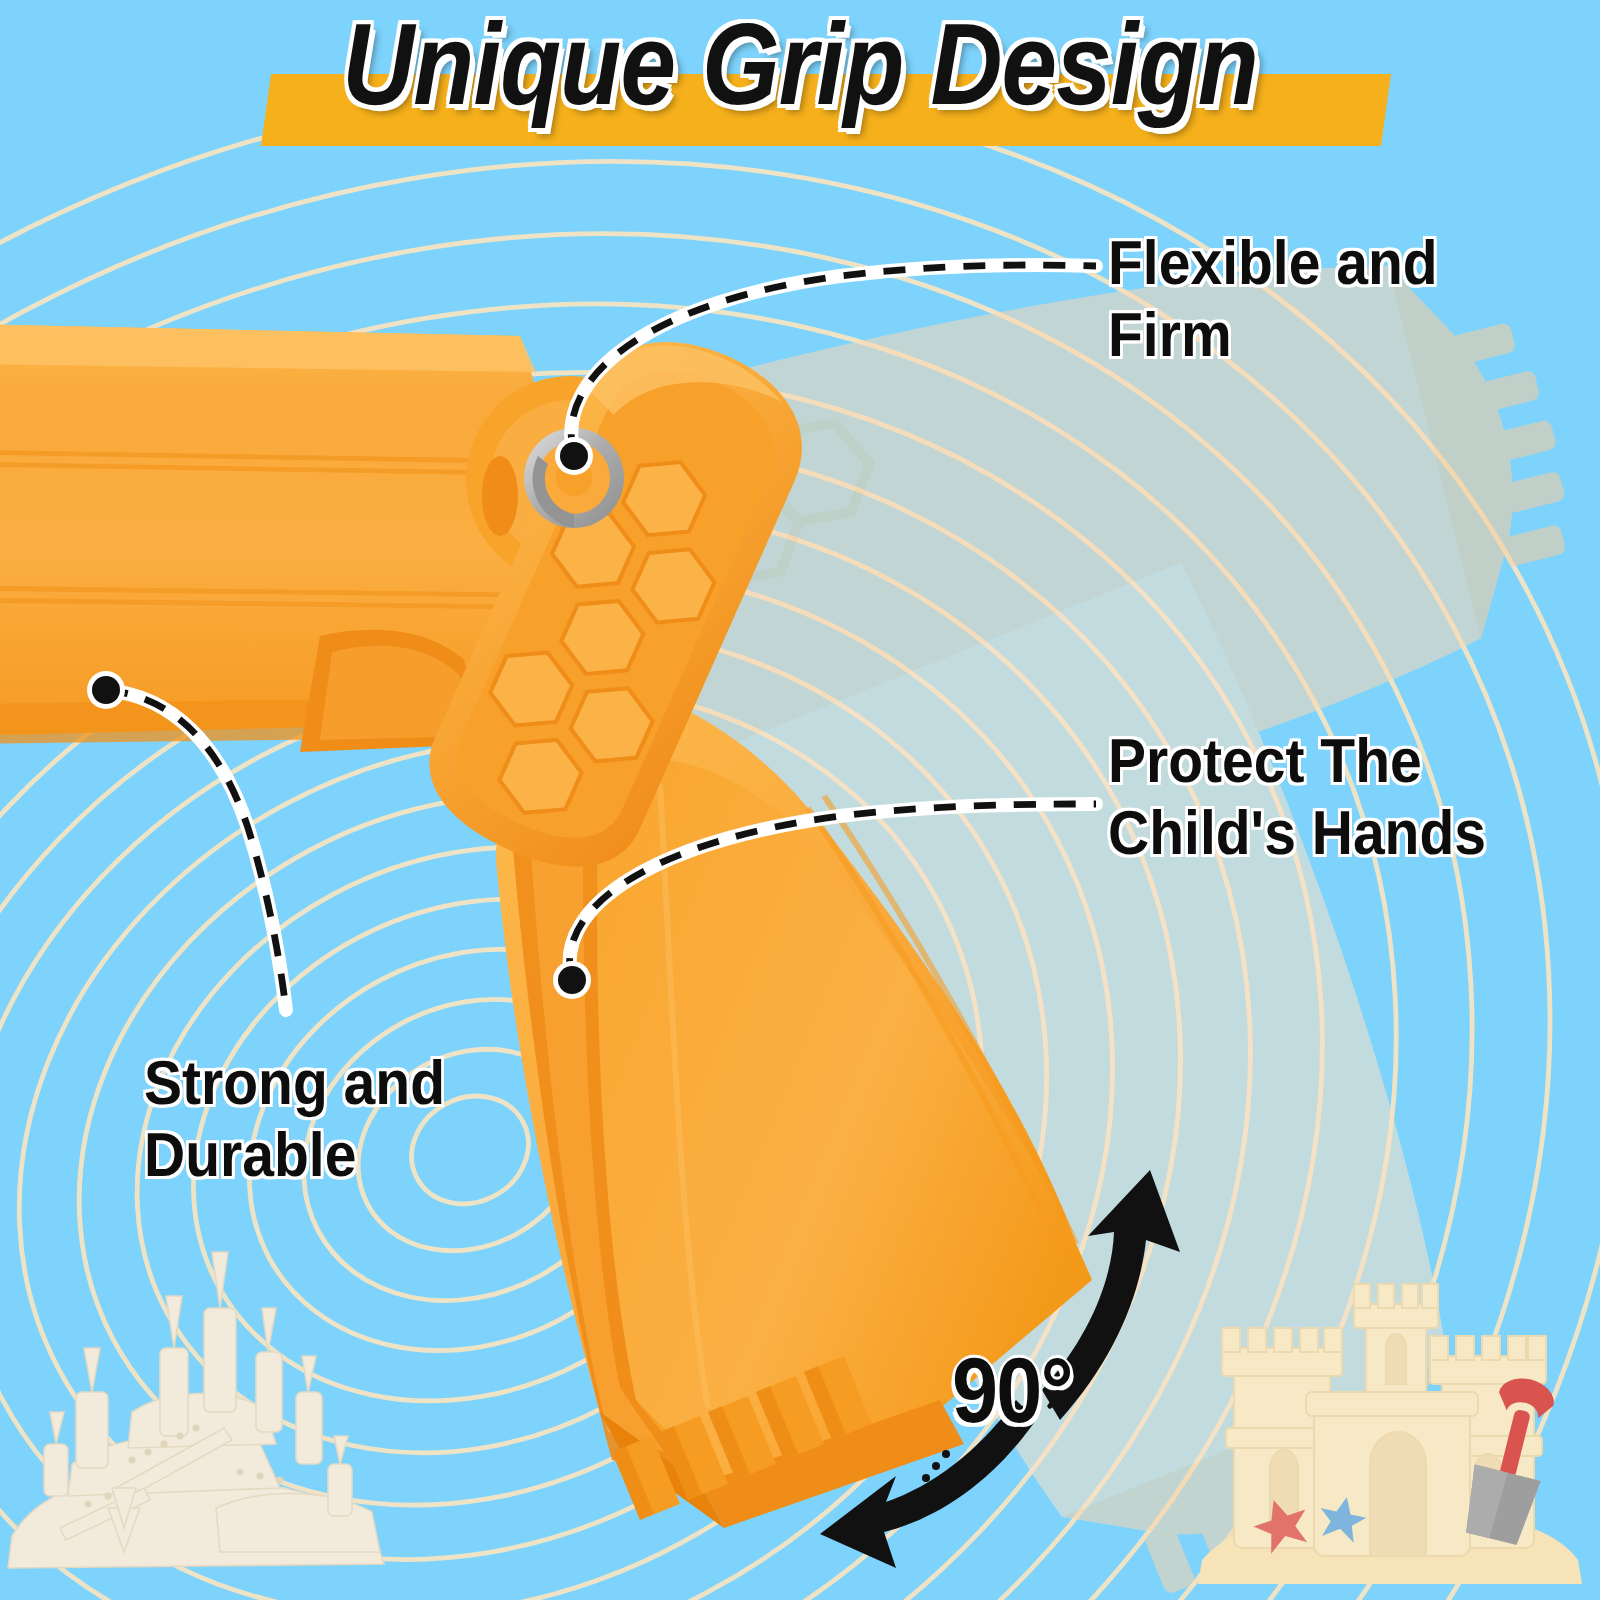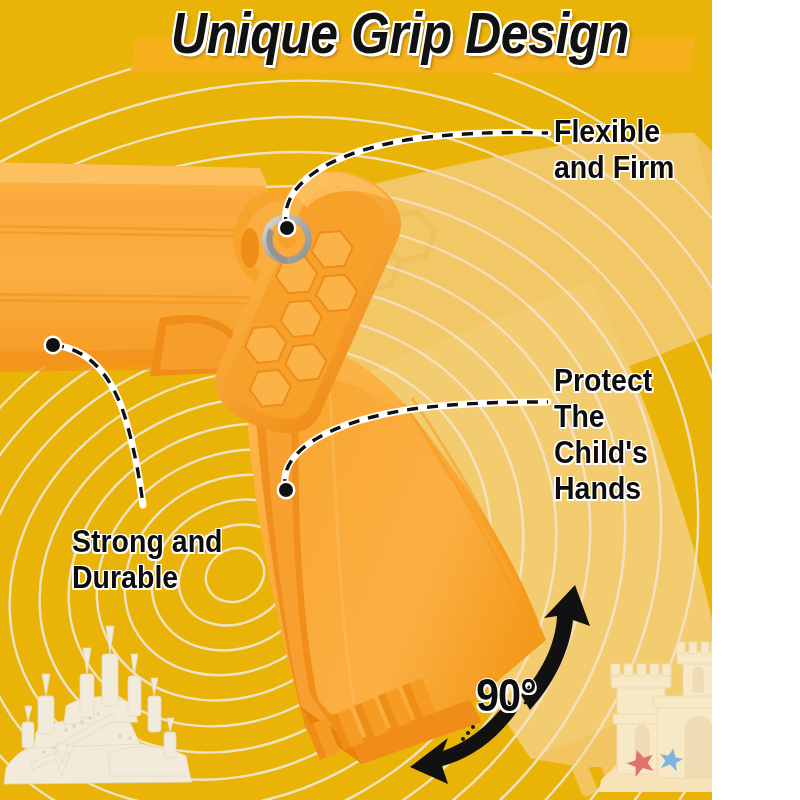--- a/index.html
+++ b/index.html
@@ -5,23 +5,23 @@
   html, body {
     margin: 0;
     padding: 0;
     background: #ffffff;
   }
   body {
     font-family: "Liberation Sans", sans-serif;
   }
   #canvas {
     position: relative;
-    width: 712px;
+    width: 800px;
     height: 800px;
-    background: #eab308;
+    background: #7dd3fc;
     overflow: hidden;
   }
   .layer {
     position: absolute;
     left: 0;
     top: 0;
     width: 800px;
     height: 800px;
   }
 

